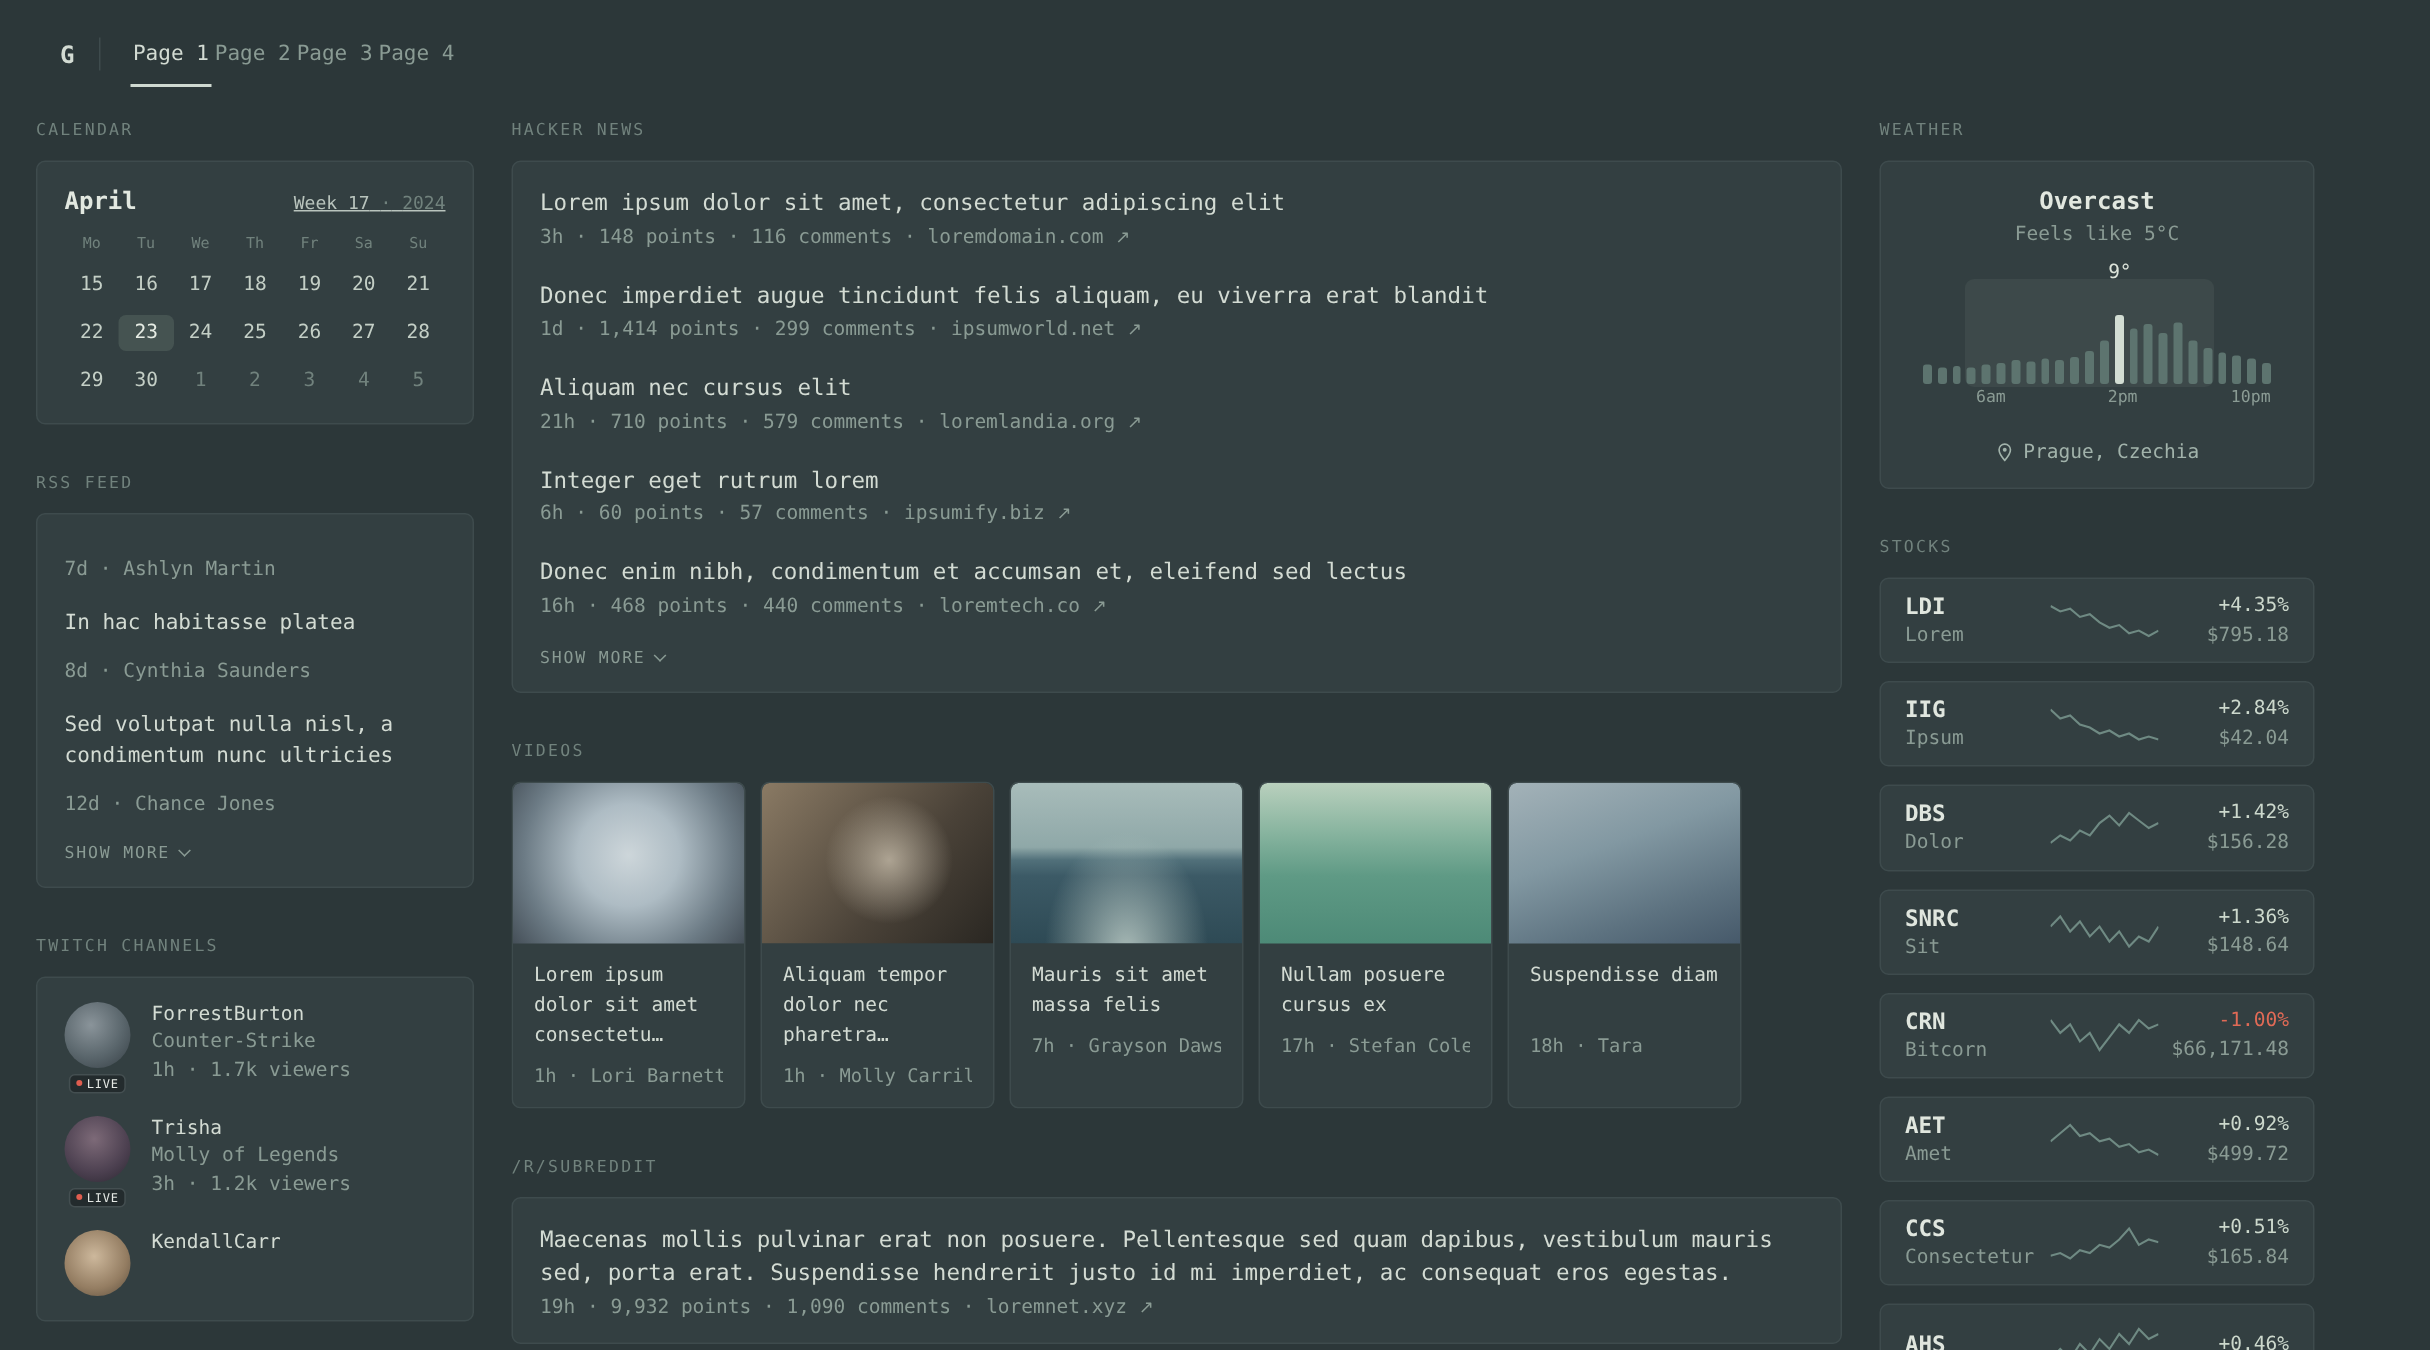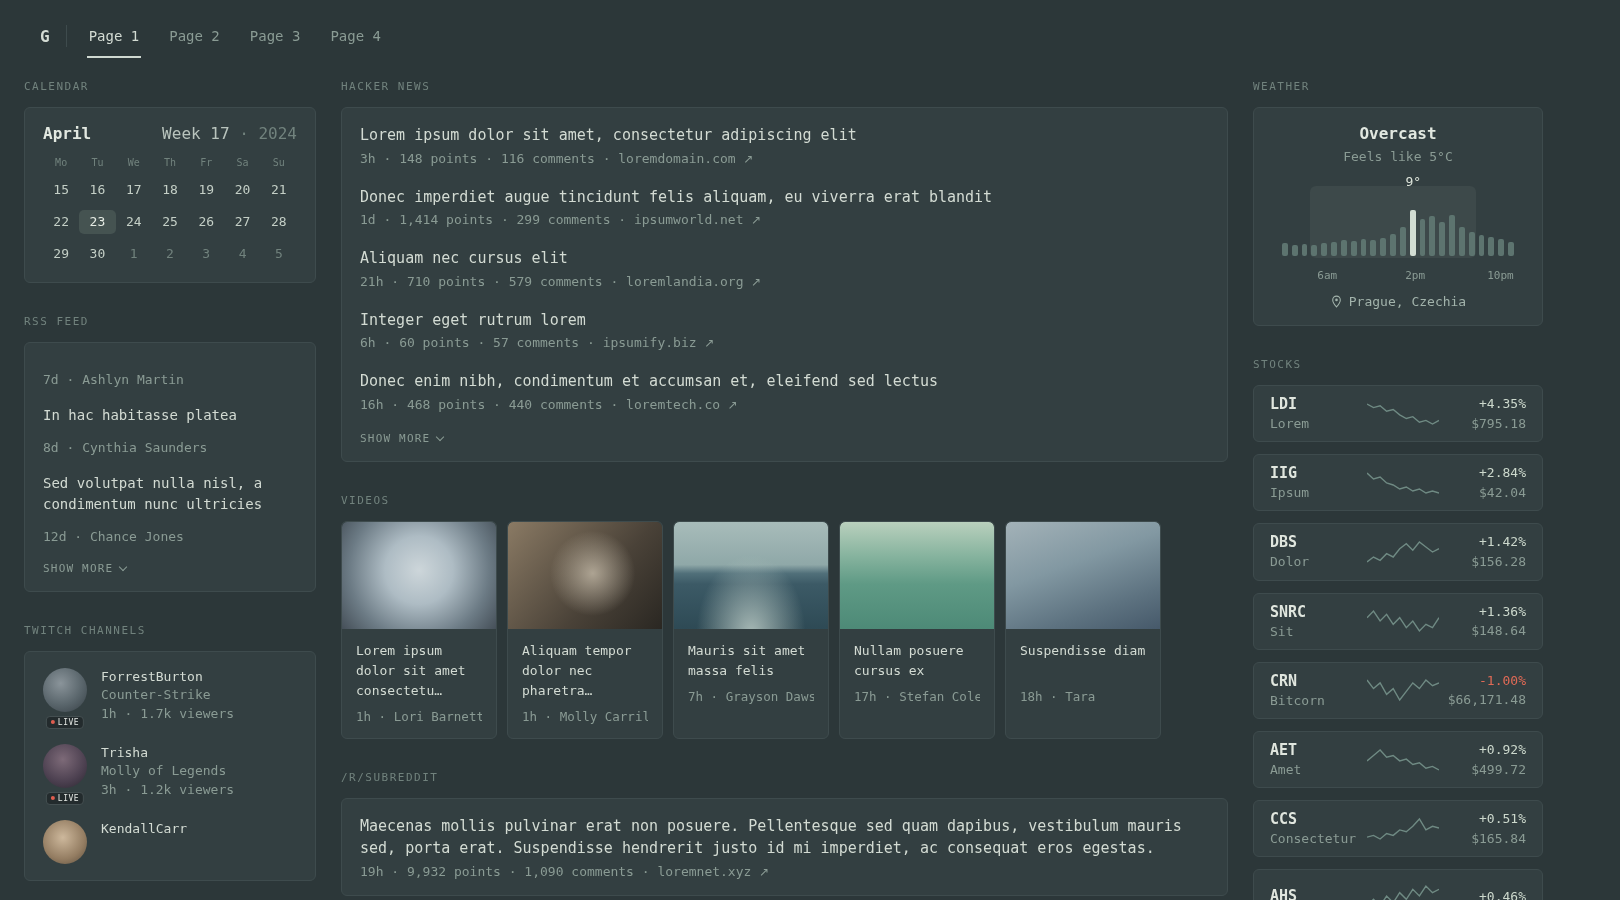--- a/index.html
+++ b/index.html
@@ -19,35 +19,35 @@
     color:var(--text);
     font-family:"DejaVu Sans Mono","Liberation Mono",monospace;
     font-size:14px;
   }
   .page{padding:14px 77px 0 24px;height:900px;overflow:hidden;}
 
   
   header{display:flex;align-items:center;height:44px;}
   .logo{font-size:16px;font-weight:bold;color:var(--text);padding:0 16px 0 16px;cursor:pointer;}
   .hdr-divider{width:1px;height:22px;background:var(--border);margin-right:20px;}
-  nav{display:flex;gap:26px;height:100%;}
+  nav{display:flex;height:100%;}
   .tab{position:relative;display:flex;align-items:center;color:var(--dim);font-size:14px;cursor:pointer;padding:0 2px;}
   .tab.active{color:var(--text);}
   .tab.active::after{content:"";position:absolute;left:0;right:0;bottom:0;height:2px;background:#cfd9d1;}
 
   
   main{display:grid;grid-template-columns:292px 1fr 290px;gap:25px;margin-top:22px;}
   section{margin-bottom:32px;}
   .wtitle{font-size:11px;font-weight:normal;letter-spacing:1.5px;color:var(--dimmer);margin-bottom:14px;}
   .card{background:var(--card);border:1px solid var(--border);border-radius:6px;padding:16px 18px;}
 
   
   .cal-head{display:flex;justify-content:space-between;align-items:baseline;margin-bottom:14px;}
   .cal-month{font-size:16px;font-weight:bold;color:#e2e8e0;}
-  .cal-week{font-size:16px;color:#b9c4bd;}
+  .cal-week{font-size:12px;color:#b9c4bd;text-decoration:underline;}
   .cal-week .dim2{color:var(--dimmer);}
   .cal-grid{display:grid;grid-template-columns:repeat(7,1fr);row-gap:8px;text-align:center;}
   .cal-dow{font-size:10px;color:var(--dimmer);margin-bottom:2px;}
   .cal-day{font-size:13px;color:#c4cfc6;height:24px;line-height:24px;border-radius:5px;}
   .cal-day.other{color:var(--dimmer);}
   .cal-day.selected{background:#455351;color:#e6ece4;}
 
   
   .feed-item{margin-bottom:18px;}
   .feed-title{font-size:14px;line-height:1.55;color:var(--text);cursor:pointer;}
@@ -92,21 +92,21 @@
   
   .weather-card{text-align:center;}
   .w-cond{font-size:16px;font-weight:bold;color:#e2e8e0;}
   .w-feels{font-size:13px;color:var(--dim);margin-top:6px;}
   .wchart{position:relative;height:100px;margin:18px 4px 4px;}
   .wband{position:absolute;top:4px;bottom:24px;background:rgba(222,236,226,.06);border-radius:6px;}
   .wbars{position:absolute;left:0;right:0;bottom:26px;height:48px;display:flex;align-items:flex-end;gap:4px;padding:0 6px;}
   .wbar{flex:1;background:#5d746f;border-radius:2px;min-height:4px;}
   .wbar.current{background:#d2ddd3;}
   .wtemp{position:absolute;top:-8px;transform:translateX(-50%);font-size:13px;color:#dde4da;}
-  .wtimes span{position:absolute;bottom:0;transform:translateX(-50%);font-size:11px;color:var(--dim);}
+  .wtimes span{position:absolute;bottom:11px;transform:translateX(-50%);font-size:11px;color:var(--dim);}
   .wtimes span:nth-child(1){left:21%;}
   .wtimes span:nth-child(2){left:57%;}
   .wtimes span:nth-child(3){left:92%;}
   .w-loc{display:flex;justify-content:center;align-items:center;gap:6px;margin-top:12px;font-size:13px;color:#a2b3ab;}
 
   
   .stock-row{background:var(--card);border:1px solid var(--border);border-radius:6px;padding:8px 16px;min-height:54px;display:flex;align-items:center;justify-content:space-between;margin-bottom:12px;}
   .stock-left{width:96px;flex:none;}
   .stock-ticker{font-size:15px;font-weight:bold;color:#e0e6de;line-height:1.4;}
   .stock-name{font-size:13px;color:var(--dim);line-height:1.4;white-space:nowrap;}

